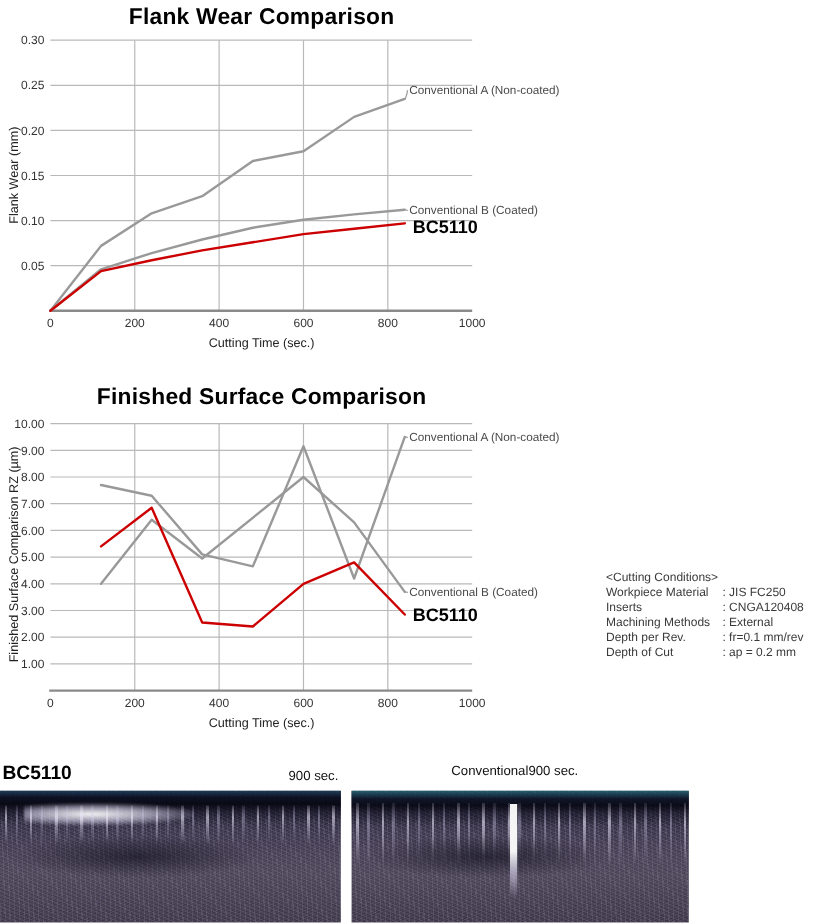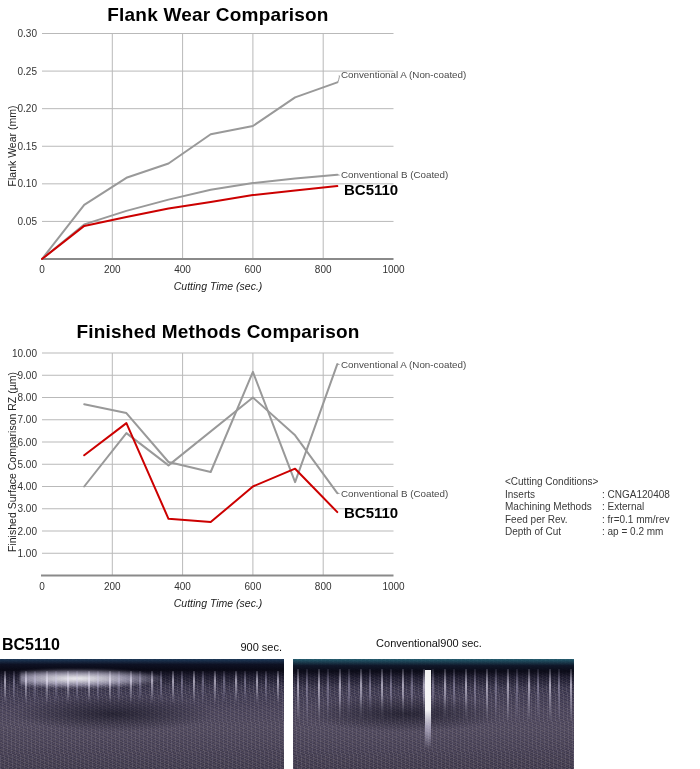--- a/index.html
+++ b/index.html
@@ -5,21 +5,21 @@
   html,body{margin:0;padding:0;background:#ffffff;}
   body{font-family:"Liberation Sans", sans-serif;}
   .page{position:relative;width:700px;height:769px;background:#fff;overflow:hidden;}
 
   .chart-title{position:absolute;left:0;width:436px;text-align:center;
     font-size:19px;font-weight:bold;color:#000;letter-spacing:0.2px;}
   .t1{top:4px;}
   .t2{top:321px;}
 
   .axis-xlab{position:absolute;left:0;width:436px;text-align:center;
-    font-size:10.5px;color:#222;font-style:italic;}
+    font-size:10.5px;color:#222;}
   .xlab1{top:280px;}
   .xlab2{top:597px;}
 
   .axis-ylab{position:absolute;font-size:10.5px;color:#222;white-space:nowrap;
     transform:translate(-50%,-50%) rotate(-90deg);}
   .ylab1{left:12px;top:146px;}
   .ylab2{left:12px;top:462px;}
 
   svg.chart{position:absolute;left:0;}
   #chart1{top:0;}
@@ -111,21 +111,21 @@
       <path d="M 337.76 82.35833333333335 Q 340.26 75.35833333333335 339 75.35833333333335" fill="none" stroke="#999999" stroke-width="1"></path>
       <text x="341" y="78.35833333333335" class="slabel">Conventional A (Non-coated)</text>
       <polyline points="42.0,259.0 84.2,224.4 126.4,210.9 168.5,199.6 210.7,189.8 252.9,183.1 295.1,178.6 337.3,174.8" fill="none" stroke="#999999" stroke-width="2" stroke-linejoin="round" stroke-linecap="round"></polyline>
       <path d="M 337.76 174.81333333333333 Q 340.26 175.31333333333333 339 175.31333333333333" fill="none" stroke="#999999" stroke-width="1"></path>
       <text x="341" y="178.31333333333333" class="slabel">Conventional B (Coated)</text>
       <polyline points="42.0,259.0 84.2,225.9 126.4,216.9 168.5,208.6 210.7,201.9 252.9,195.1 295.1,190.6 337.3,186.1" fill="none" stroke="#cc0000" stroke-width="2" stroke-linejoin="round" stroke-linecap="round"></polyline>
       <text x="344" y="194.5883333333333" class="slabel-b">BC5110</text>
     </svg>
   <div class="axis-xlab xlab1">Cutting Time (sec.)</div>
 
-  <div class="chart-title t2">Finished Methods Comparison</div>
+  <div class="chart-title t2">Finished Surface Comparison</div>
   <div class="axis-ylab ylab2">Finished Surface Comparison RZ (µm)</div>
   <svg id="chart2" class="chart" width="470" height="296" viewBox="0 0 470 296">
       <line x1="42" x2="393.5" y1="235.25" y2="235.25" stroke="#b9b9b9" stroke-width="1"></line>
       <text x="37" y="238.75" text-anchor="end" class="tick">1.00</text>
       <line x1="42" x2="393.5" y1="213" y2="213" stroke="#b9b9b9" stroke-width="1"></line>
       <text x="37" y="216.5" text-anchor="end" class="tick">2.00</text>
       <line x1="42" x2="393.5" y1="190.75" y2="190.75" stroke="#b9b9b9" stroke-width="1"></line>
       <text x="37" y="194.25" text-anchor="end" class="tick">3.00</text>
       <line x1="42" x2="393.5" y1="168.5" y2="168.5" stroke="#b9b9b9" stroke-width="1"></line>
       <text x="37" y="172" text-anchor="end" class="tick">4.00</text>
@@ -159,23 +159,24 @@
       <path d="M 337.76 175.175 Q 340.26 175.675 339 175.675" fill="none" stroke="#999999" stroke-width="1"></path>
       <text x="341" y="178.675" class="slabel">Conventional B (Coated)</text>
       <polyline points="84.2,137.3 126.4,105.1 168.5,200.8 210.7,204.1 252.9,168.5 295.1,150.7 337.3,194.1" fill="none" stroke="#cc0000" stroke-width="2" stroke-linejoin="round" stroke-linecap="round"></polyline>
       <text x="344" y="199.58749999999998" class="slabel-b">BC5110</text>
     </svg>
   <div class="axis-xlab xlab2">Cutting Time (sec.)</div>
 
   <div class="conditions">
     <div class="cond-heading">&lt;Cutting Conditions&gt;</div>
     <div id="cond-rows">
+        <div class="cond-row"><span class="cond-label">Workpiece Material</span><span class="cond-value">: JIS FC250</span></div>
         <div class="cond-row"><span class="cond-label">Inserts</span><span class="cond-value">: CNGA120408</span></div>
         <div class="cond-row"><span class="cond-label">Machining Methods</span><span class="cond-value">: External</span></div>
-        <div class="cond-row"><span class="cond-label">Feed per Rev.</span><span class="cond-value">: fr=0.1 mm/rev</span></div>
+        <div class="cond-row"><span class="cond-label">Depth per Rev.</span><span class="cond-value">: fr=0.1 mm/rev</span></div>
         <div class="cond-row"><span class="cond-label">Depth of Cut</span><span class="cond-value">: ap = 0.2 mm</span></div>
       </div>
   </div>
 
   <div class="photo-head ph-left">
     <span class="ph-name-bold">BC5110</span>
     <span class="ph-time">900 sec.</span>
   </div>
   <div class="photo-head ph-right">
     <span class="ph-name">Conventional</span>

